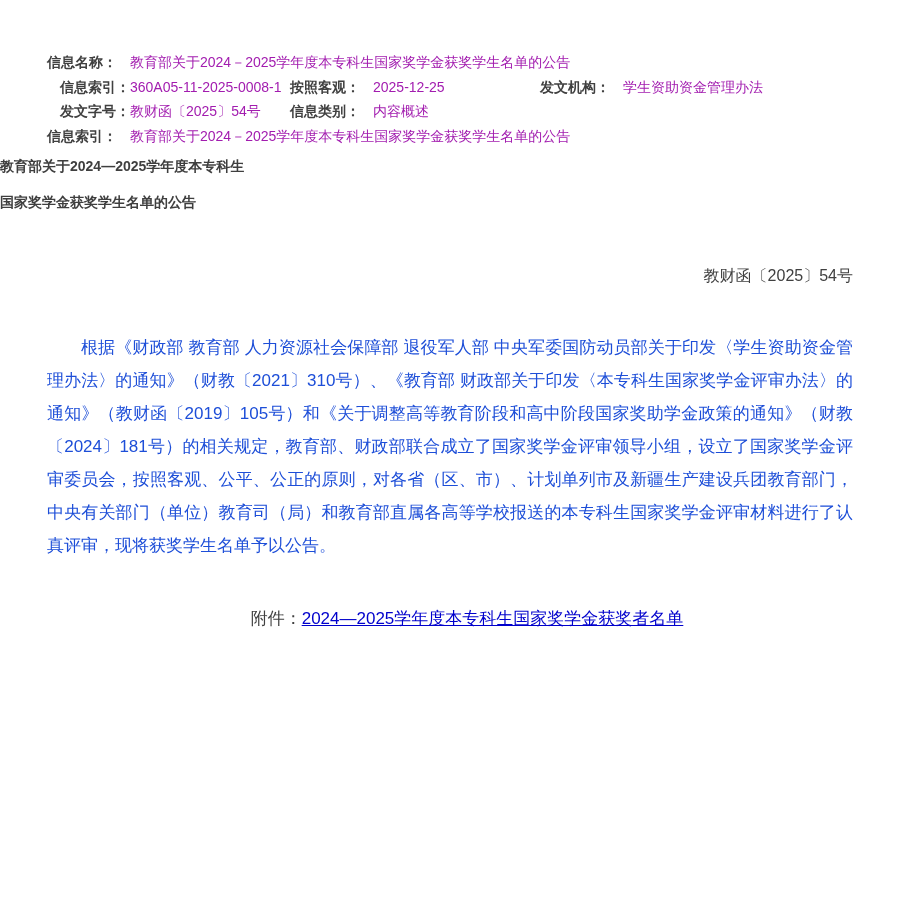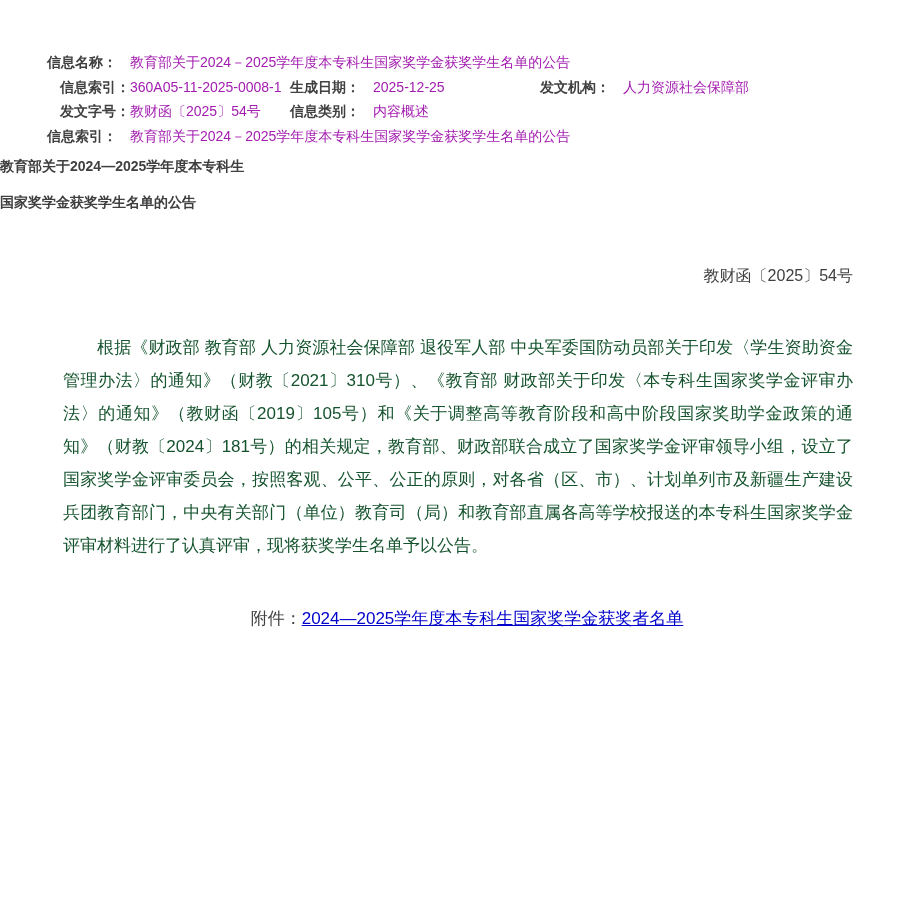--- a/index.html
+++ b/index.html
@@ -46,22 +46,21 @@
     font-size: 16px;
     line-height: 22px;
   }
   
   .body-block { margin: 44px 47px 0 47px; }
   .body-para {
     font-size: 17px;
     line-height: 33px;
     text-align: justify;
     text-indent: 2em;
-    color: #14532d;
-    margin-left: 16px;
+    color: #1d4ed8;
   }
   .body-para + .body-para { margin-top: 20px; }
   
   .attachment {
     margin: 40px 47px 0 47px;
     font-size: 17px;
     line-height: 33px;
     text-indent: 2em;
     text-align: center;
   }
@@ -95,26 +94,26 @@
         <b class="meta-label">信息名称：</b>
         <span class="meta-value">教育部关于2024－2025学年度本专科生国家奖学金获奖学生名单的公告</span>
       </span>
     </div>
     <div class="meta-row">
       <span class="meta-pair c1">
         <b class="meta-label">信息索引：</b>
         <span class="meta-value">360A05-11-2025-0008-1</span>
       </span>
       <span class="meta-pair c2">
-        <b class="meta-label">生成日期：</b>
+        <b class="meta-label">按照客观：</b>
         <span class="meta-value">2025-12-25</span>
       </span>
       <span class="meta-pair c3">
         <b class="meta-label">发文机构：</b>
-        <span class="meta-value">人力资源社会保障部</span>
+        <span class="meta-value">学生资助资金管理办法</span>
       </span>
     </div>
     <div class="meta-row">
       <span class="meta-pair c1">
         <b class="meta-label">发文字号：</b>
         <span class="meta-value">教财函〔2025〕54号</span>
       </span>
       <span class="meta-pair c2">
         <b class="meta-label">信息类别：</b>
         <span class="meta-value">内容概述</span>

